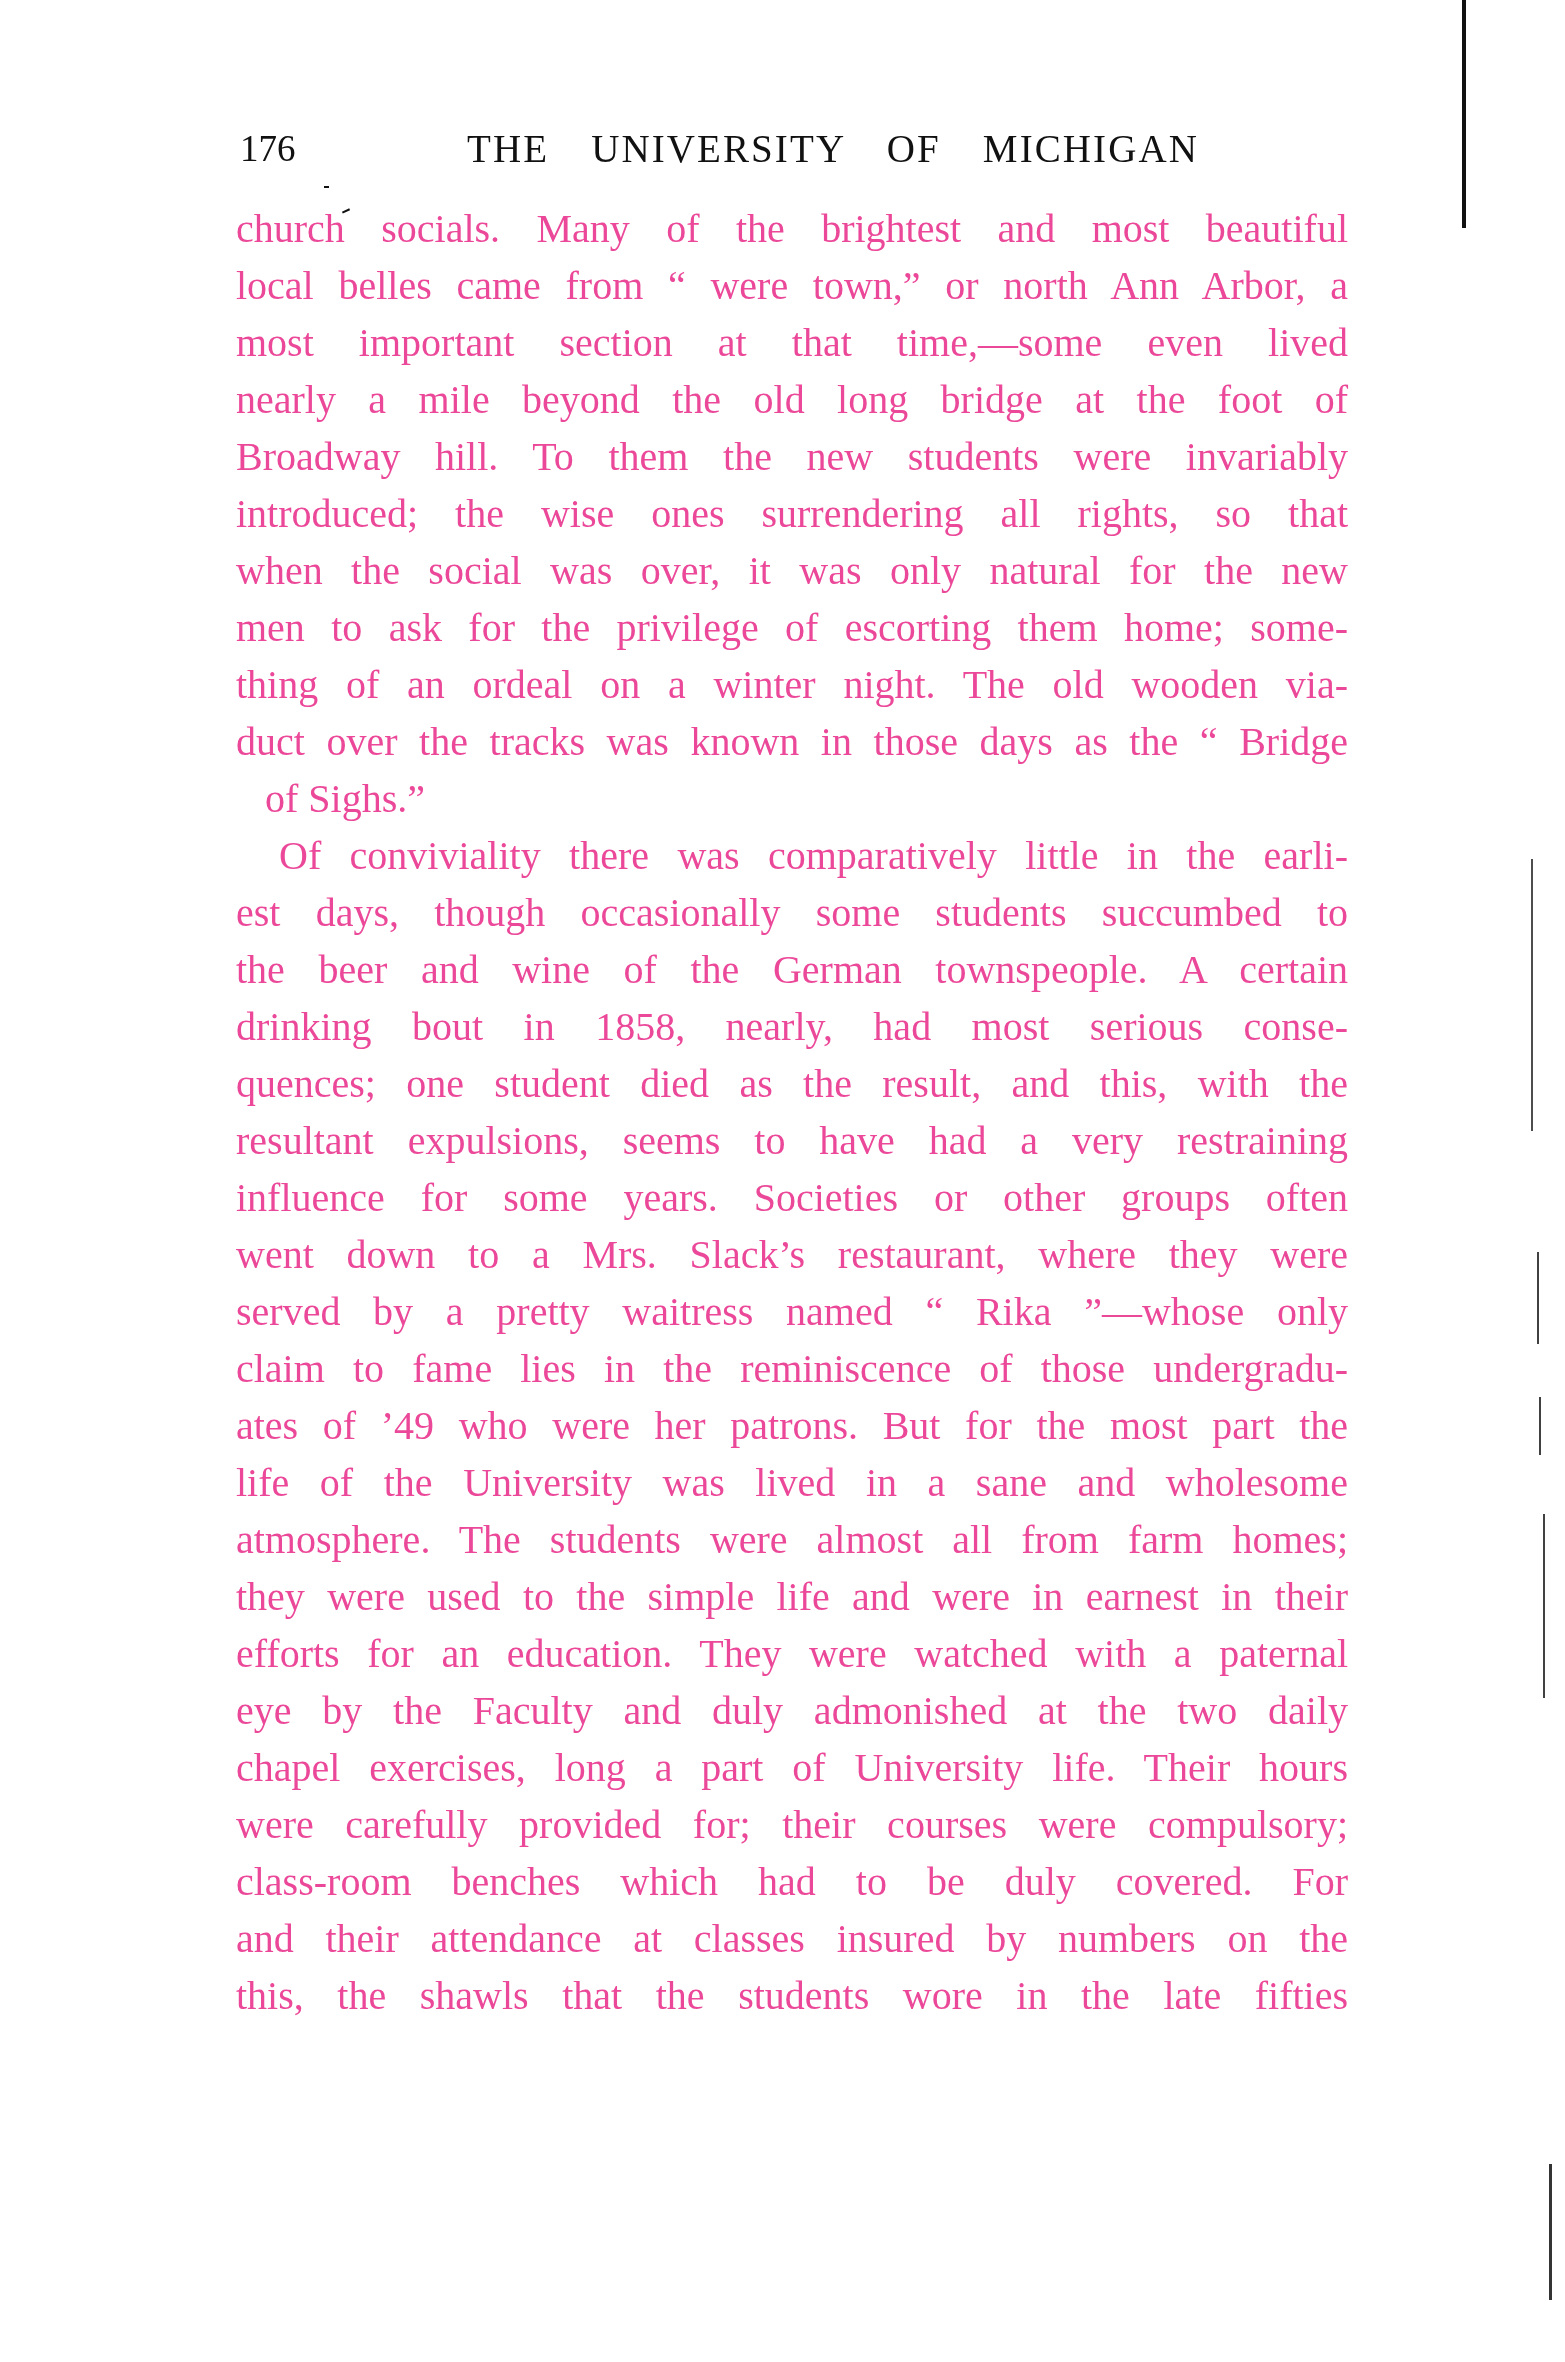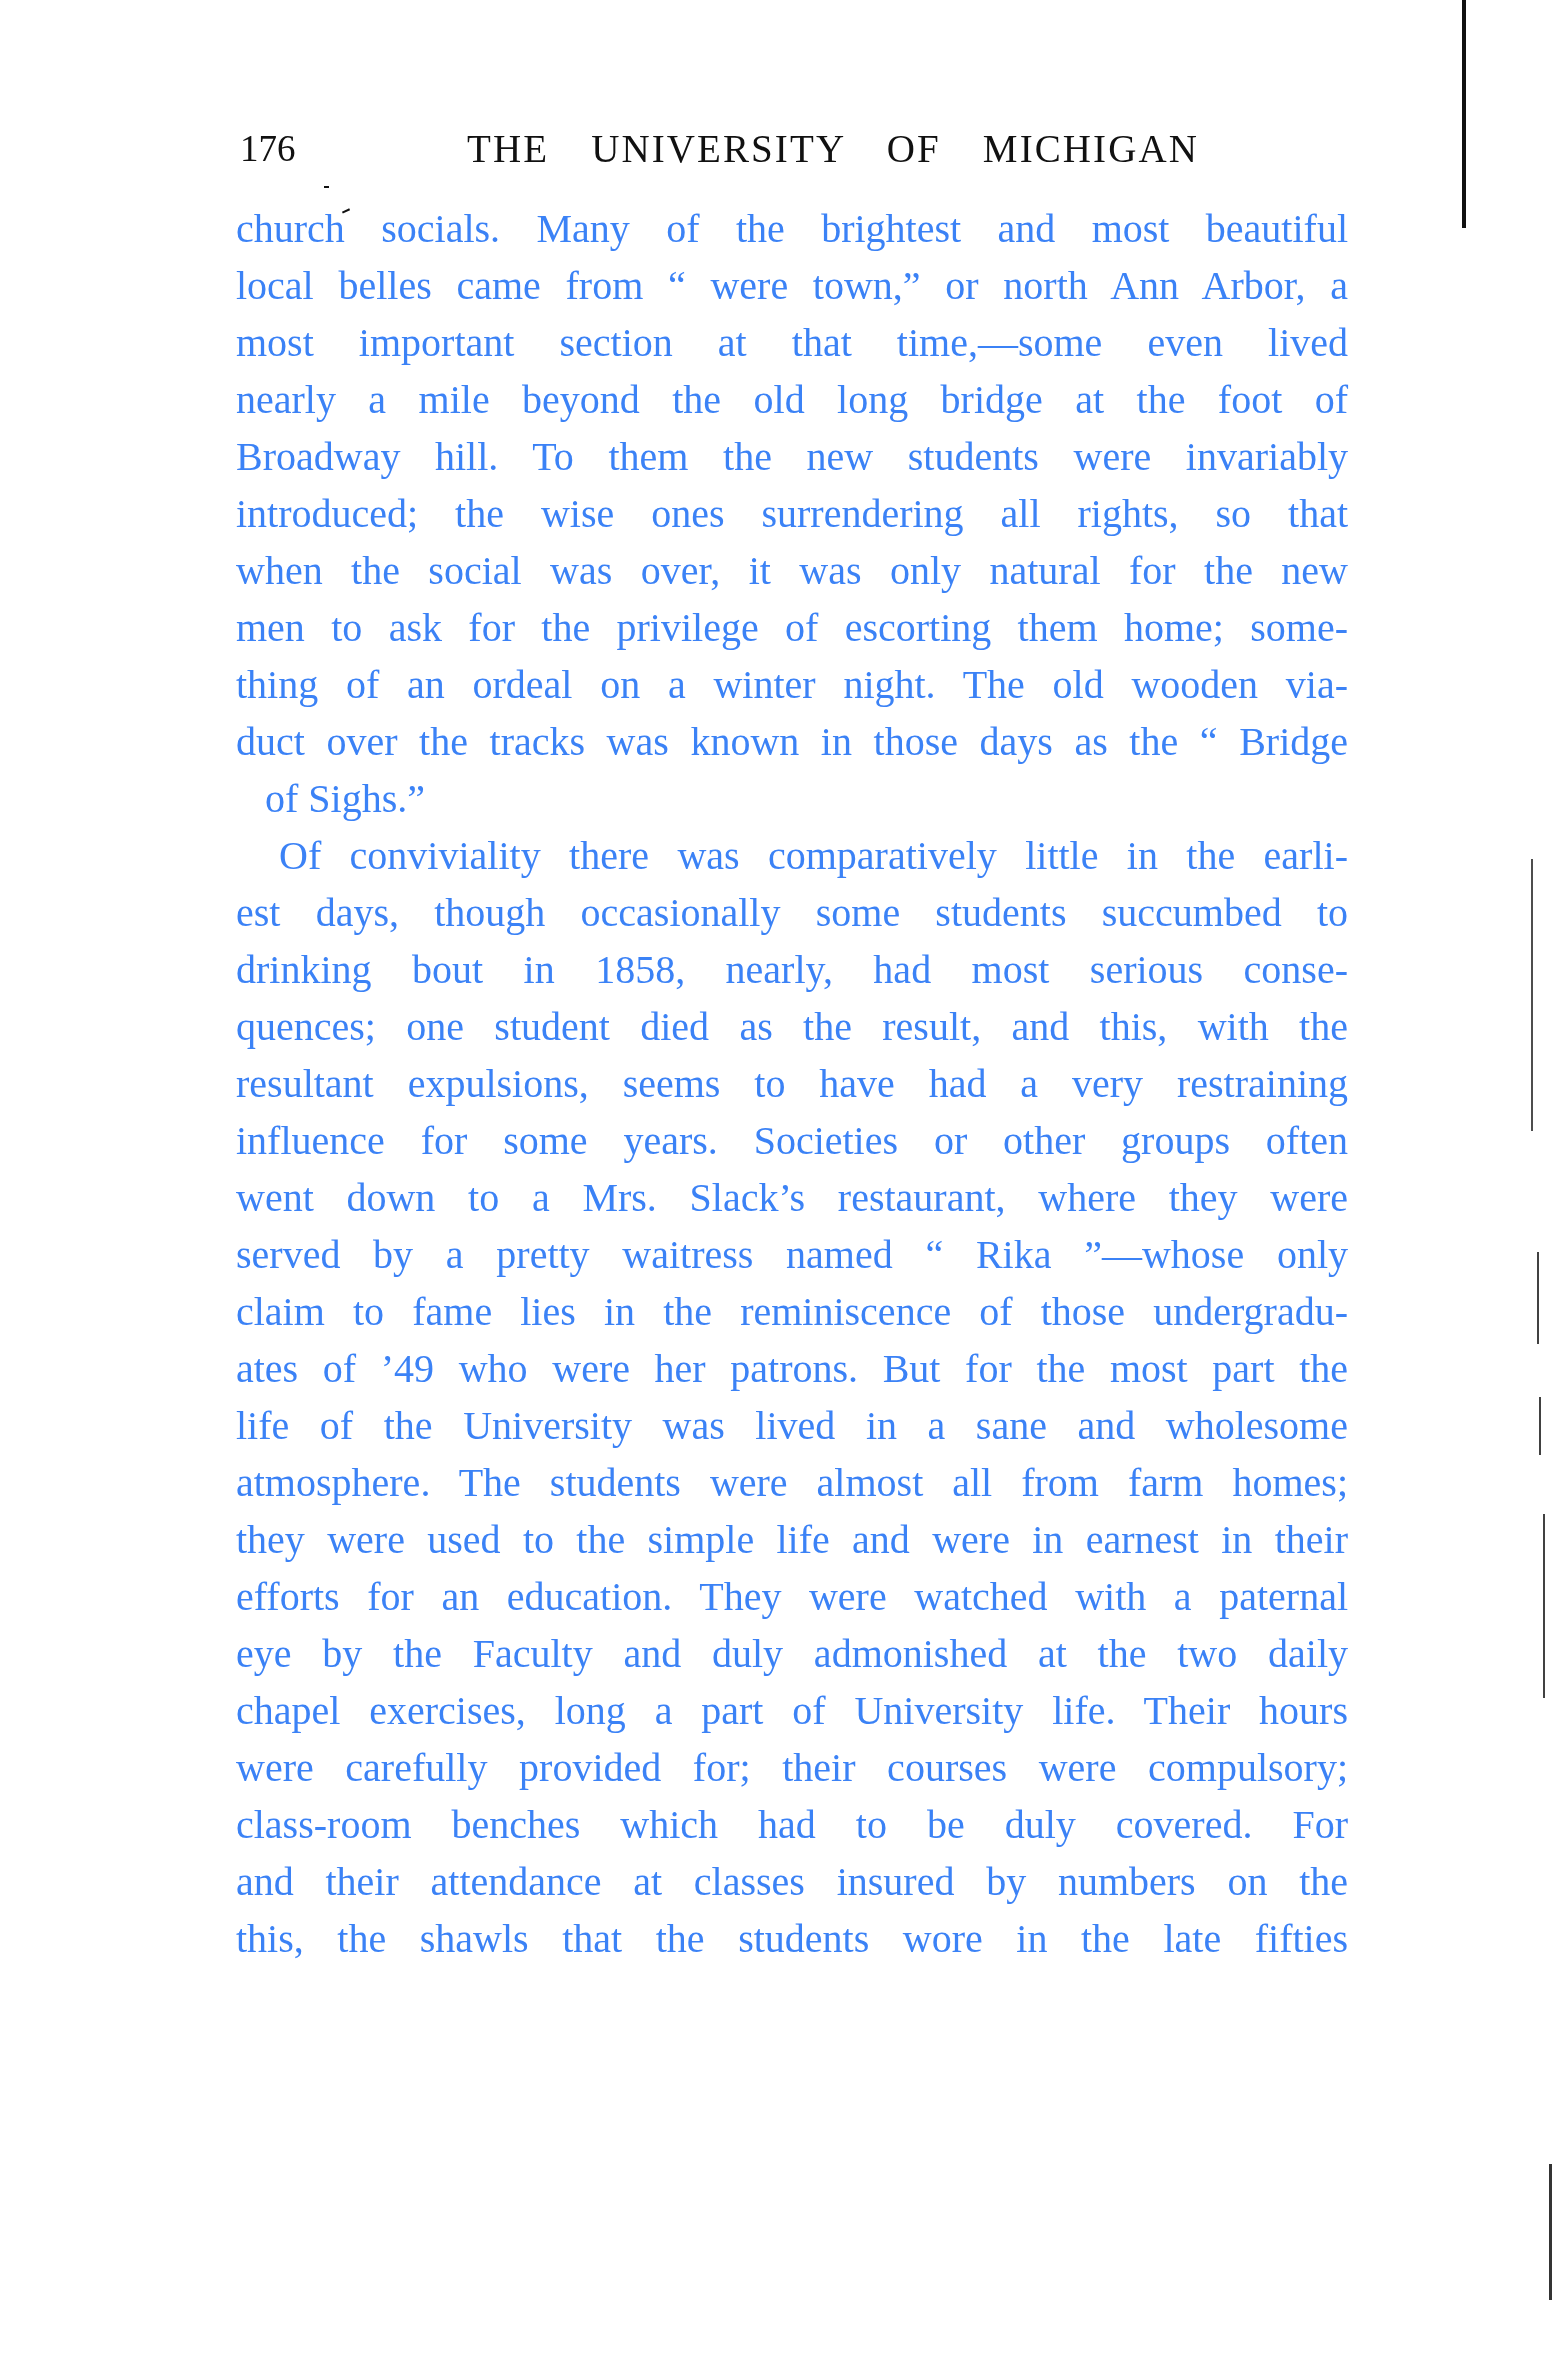--- a/index.html
+++ b/index.html
@@ -1,21 +1,21 @@
 <!DOCTYPE html>
 <html><head>
 <meta charset="utf-8">
 <style>
   html, body { margin: 0; padding: 0; background: #ffffff; }
   body { width: 1565px; height: 2363px; position: relative; overflow: hidden; }
   .page { position: absolute; left: 0; top: 0; width: 1565px; height: 2363px; background: #ffffff; }
   .hdr { position: absolute; top: 124px; height: 49px; font-family: "Liberation Serif", "DejaVu Serif", serif; color: #111; }
   .hdr-num { left: 240px; font-size: 37px; line-height: 49px; }
   .hdr-title { left: 427px; width: 732px; font-size: 39px; line-height: 49px; letter-spacing: 2.1px; white-space: nowrap; text-align: justify; text-align-last: justify; margin-left: 40px; }
-  .body-col { position: absolute; left: 236px; top: 200px; width: 1112px; font-family: "Liberation Serif", "DejaVu Serif", serif; color: #3b82f6; }
+  .body-col { position: absolute; left: 236px; top: 200px; width: 1112px; font-family: "Liberation Serif", "DejaVu Serif", serif; color: #ec4899; }
   .line { display: block; height: 57px; line-height: 57px; font-size: 40px; white-space: nowrap; text-align: justify; text-align-last: justify; }
   .line.last { text-align-last: left; margin-left: 29px; }
   .line.indent { padding-left: 43px; }
   .mark { position: absolute; background: #111; }
 </style>
 </head>
 <body>
 
 <div class="page">
 
@@ -32,20 +32,21 @@
       <span class="line">introduced; the wise ones surrendering all rights, so that</span>
       <span class="line">when the social was over, it was only natural for the new</span>
       <span class="line">men to ask for the privilege of escorting them home; some-</span>
       <span class="line">thing of an ordeal on a winter night.  The old wooden via-</span>
       <span class="line">duct over the tracks was known in those days as the “ Bridge</span>
       <span class="line last">of Sighs.”</span>
     </div>
     <div>
       <span class="line indent">Of conviviality there was comparatively little in the earli-</span>
       <span class="line">est days, though occasionally some students succumbed to</span>
+      <span class="line">the beer and wine of the German townspeople.  A certain</span>
       <span class="line">drinking bout in 1858, nearly, had most serious conse-</span>
       <span class="line">quences; one student died as the result, and this, with the</span>
       <span class="line">resultant expulsions, seems to have had a very restraining</span>
       <span class="line">influence for some years.  Societies or other groups often</span>
       <span class="line">went down to a Mrs. Slack’s restaurant, where they were</span>
       <span class="line">served by a pretty waitress named “ Rika ”—whose only</span>
       <span class="line">claim to fame lies in the reminiscence of those undergradu-</span>
       <span class="line">ates of ’49 who were her patrons.  But for the most part the</span>
       <span class="line">life of the University was lived in a sane and wholesome</span>
       <span class="line">atmosphere.  The students were almost all from farm homes;</span>

